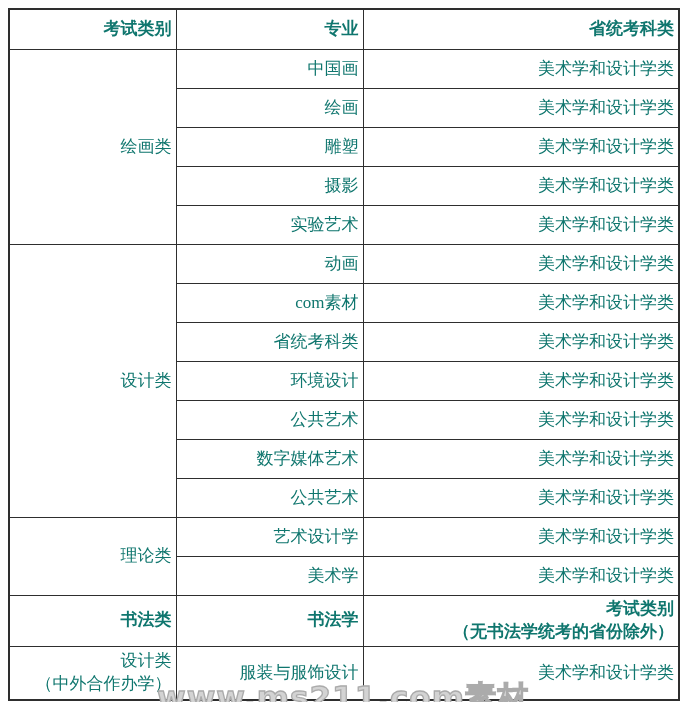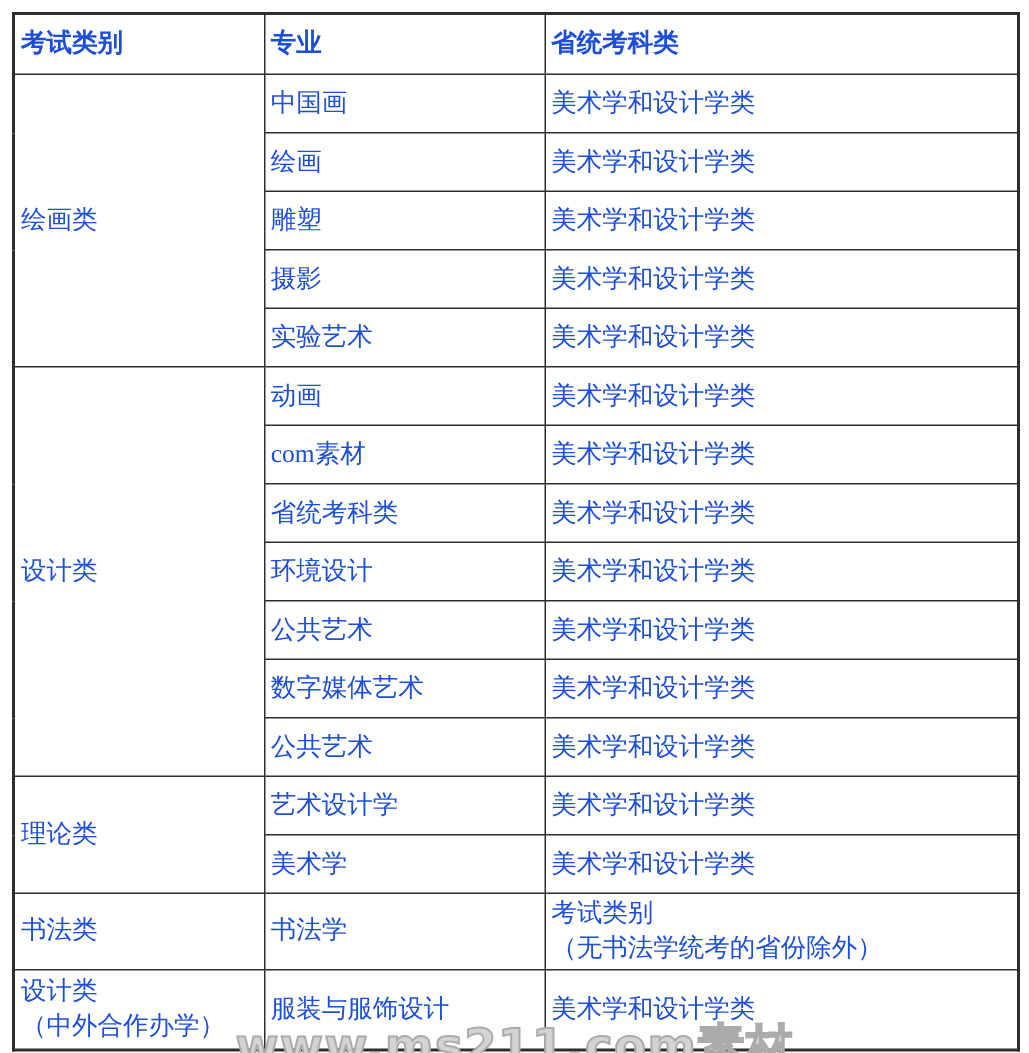--- a/index.html
+++ b/index.html
@@ -22,35 +22,35 @@
     border-collapse: collapse;
     table-layout: fixed;
     border: 2px solid #2e2e2e;
   }
   .doc-table col.c1 { width: 167px; }
   .doc-table col.c2 { width: 187px; }
   .doc-table col.c3 { width: 316px; }
   .doc-table th,
   .doc-table td {
     border: 1px solid #2e2e2e;
-    text-align: left;
+    text-align: right;
     vertical-align: middle;
     padding: 2px 4px;
     font-size: 17px;
-    color: #1d4ed8;
+    color: #0f766e;
     line-height: 1.35;
     white-space: pre-line;
     overflow: hidden;
   }
   .doc-table th {
     font-weight: bold;
     height: 35px;
   }
   .doc-table tr.row { height: 39px; }
-  .doc-table tr.row-tall { height: 48px; }
+  .doc-table tr.row-tall { height: 48px; font-weight: bold; }
   .doc-table tr.row-taller { height: 54px; }
   .watermark {
     position: absolute;
     top: 629px;
     left: 50%;
     transform: translateX(-50%);
     font-family: "DejaVu Sans", "Liberation Sans", sans-serif;
     font-weight: bold;
     font-size: 31px;
     letter-spacing: 1px;

